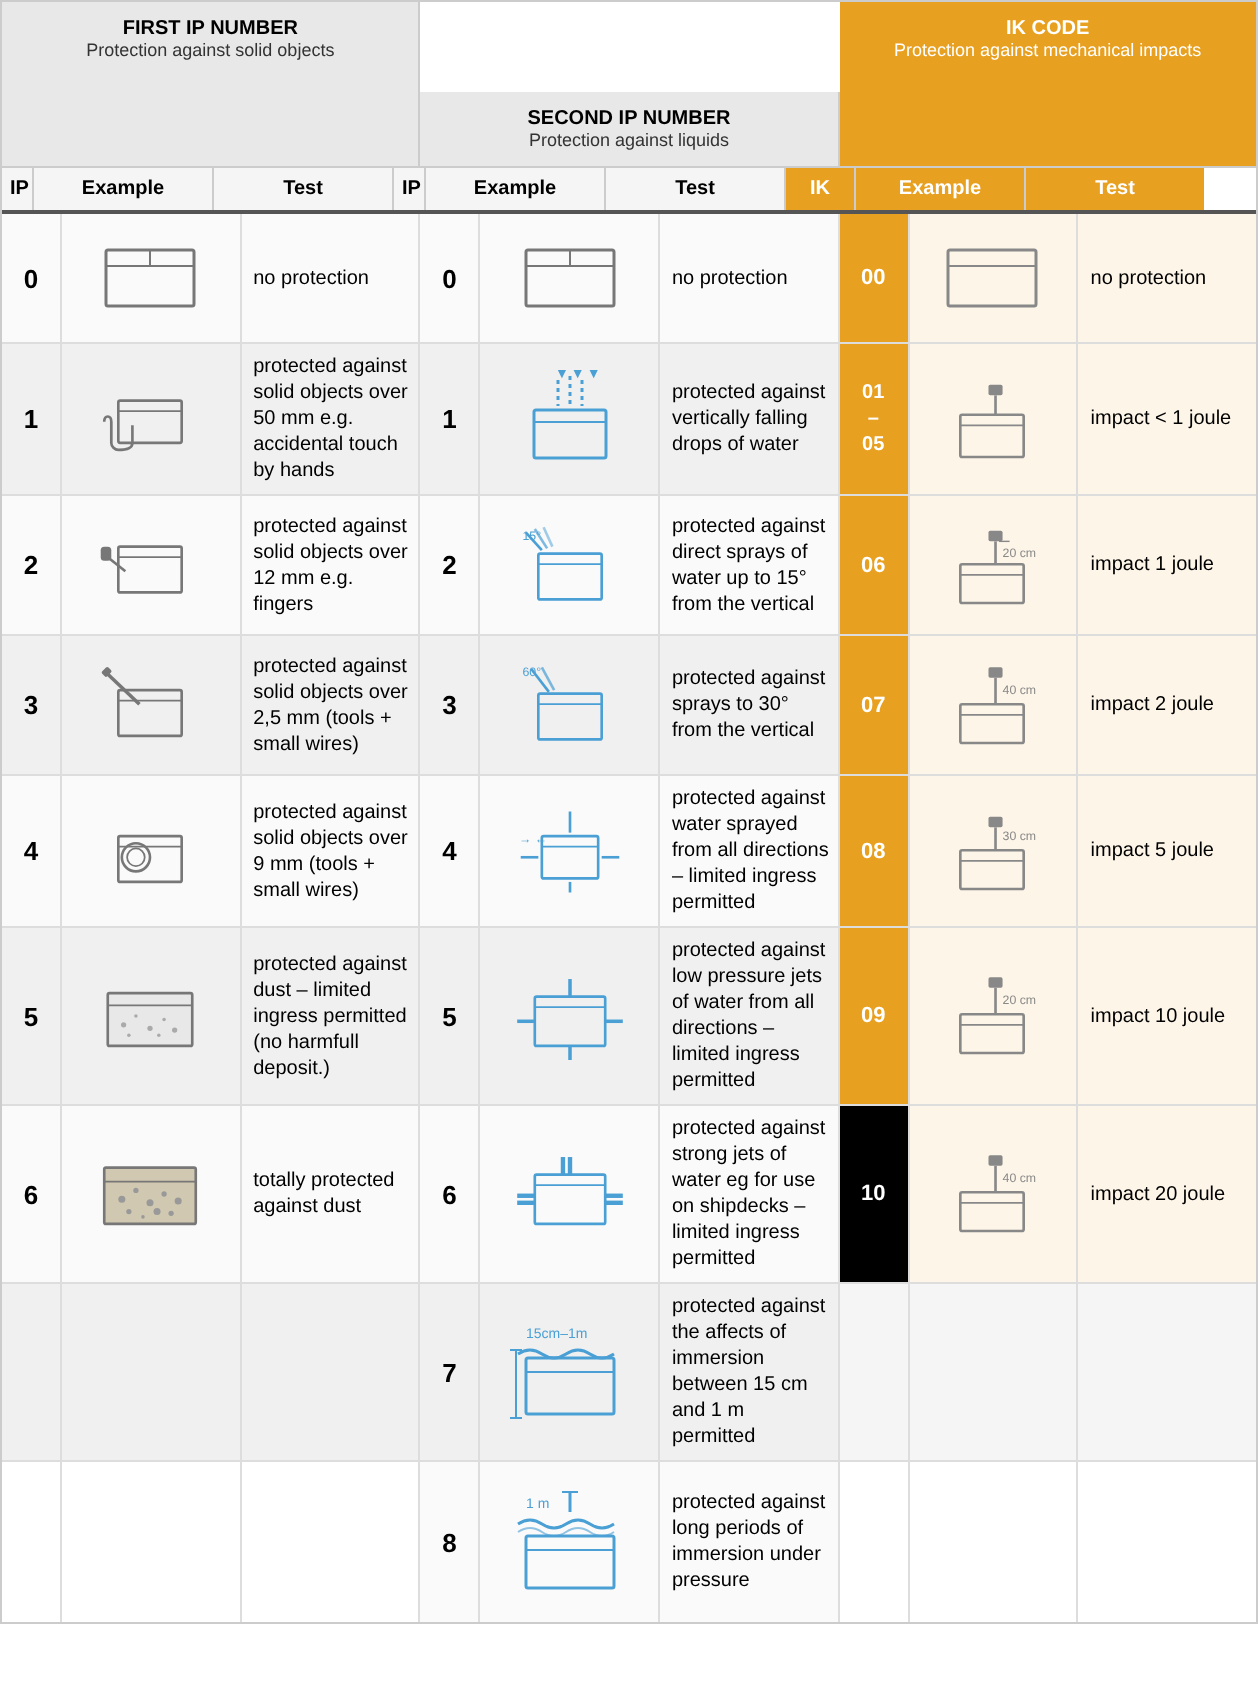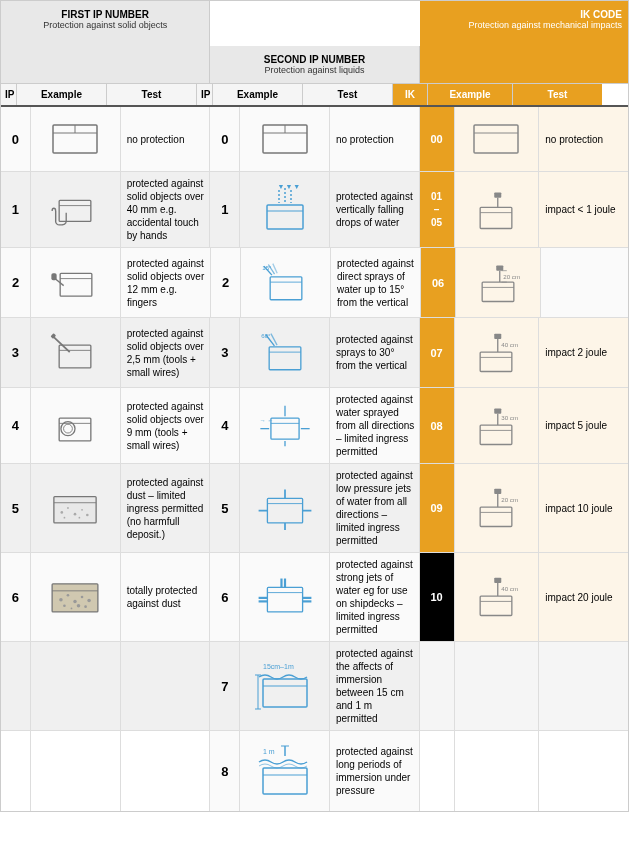--- a/index.html
+++ b/index.html
@@ -28,21 +28,21 @@
       border-bottom: 1px solid #ccc;
     }
     .header-cell .sub {
       font-weight: normal;
       font-size: 9px;
       text-transform: none;
       color: #333;
     }
     .col-first { width: 210px; background: #e8e8e8; }
     .col-second { width: 210px; background: #e8e8e8; }
-    .col-ik { width: 209px; background: #e8a020; color: #fff; text-align: right; }
+    .col-ik { width: 209px; background: #e8a020; color: #fff; }
     .col-ik .sub { color: #fff; }
 
     
     .subheader-row {
       display: flex;
       width: 100%;
       border-bottom: 2px solid #555;
     }
     .subheader-cell {
       padding: 5px 4px;
@@ -188,21 +188,21 @@
     <div class="cell cell-example">
 
       <svg viewBox="0 0 60 50" class="icon-box">
         <rect x="12" y="14" width="36" height="24" fill="none" stroke="#777" stroke-width="1.5" rx="1"></rect>
         <line x1="12" y1="20" x2="48" y2="20" stroke="#777" stroke-width="1"></line>
 
         <path d="M4,26 C4,22 8,22 8,26 L8,38 C8,40 10,42 12,42 C18,42 20,40 20,38 L20,28" fill="none" stroke="#777" stroke-width="1.5"></path>
         <line x1="8" y1="26" x2="8" y2="38" stroke="#777" stroke-width="1"></line>
       </svg>
     </div>
-    <div class="cell cell-test">protected against solid objects over 40 mm e.g. accidental touch by hands</div>
+    <div class="cell cell-test">protected against solid objects over 50 mm e.g. accidental touch by hands</div>
     <div class="cell cell-ip">1</div>
     <div class="cell cell-example">
 
       <svg viewBox="0 0 60 50" class="icon-box" style="width:60px;height:50px;">
         <rect x="12" y="20" width="36" height="24" fill="none" stroke="#4a9fd4" stroke-width="1.5" rx="1"></rect>
         <line x1="12" y1="26" x2="48" y2="26" stroke="#4a9fd4" stroke-width="1"></line>
 
         <line x1="24" y1="5" x2="24" y2="18" stroke="#4a9fd4" stroke-width="1.5" stroke-dasharray="2,2"></line>
         <line x1="30" y1="3" x2="30" y2="18" stroke="#4a9fd4" stroke-width="1.5" stroke-dasharray="2,2"></line>
         <line x1="36" y1="5" x2="36" y2="18" stroke="#4a9fd4" stroke-width="1.5" stroke-dasharray="2,2"></line>
@@ -254,20 +254,21 @@
       <svg viewBox="0 0 60 50" class="icon-box">
         <rect x="12" y="24" width="36" height="22" fill="none" stroke="#888" stroke-width="1.5" rx="1"></rect>
         <line x1="12" y1="30" x2="48" y2="30" stroke="#888" stroke-width="1"></line>
         <rect x="28" y="5" width="8" height="6" fill="#888" rx="1"></rect>
         <line x1="32" y1="11" x2="32" y2="24" stroke="#888" stroke-width="1.5"></line>
         <text x="36" y="20" font-size="7" fill="#888">20 cm</text>
         <line x1="34" y1="11" x2="40" y2="11" stroke="#888" stroke-width="0.8"></line>
         <line x1="34" y1="24" x2="40" y2="24" stroke="#888" stroke-width="0.8"></line>
       </svg>
     </div>
+    <div class="cell cell-ik-test" style="border-right:none;">impact 1 joule</div>
   </div>
 
   <div class="data-row" style="min-height:70px; background:#f0f0f0;">
     <div class="cell cell-ip">3</div>
     <div class="cell cell-example">
       <svg viewBox="0 0 60 50" class="icon-box">
         <rect x="12" y="16" width="36" height="26" fill="none" stroke="#777" stroke-width="1.5" rx="1"></rect>
         <line x1="12" y1="22" x2="48" y2="22" stroke="#777" stroke-width="1"></line>
 
         <line x1="5" y1="6" x2="24" y2="24" stroke="#777" stroke-width="2"></line>

